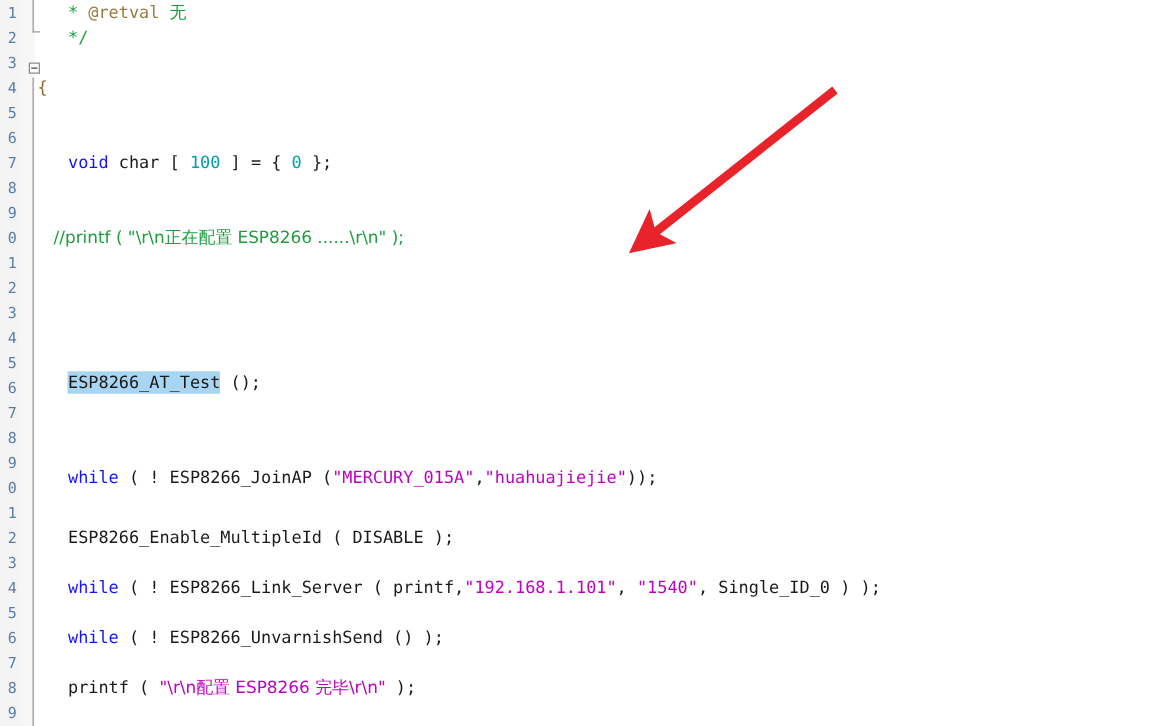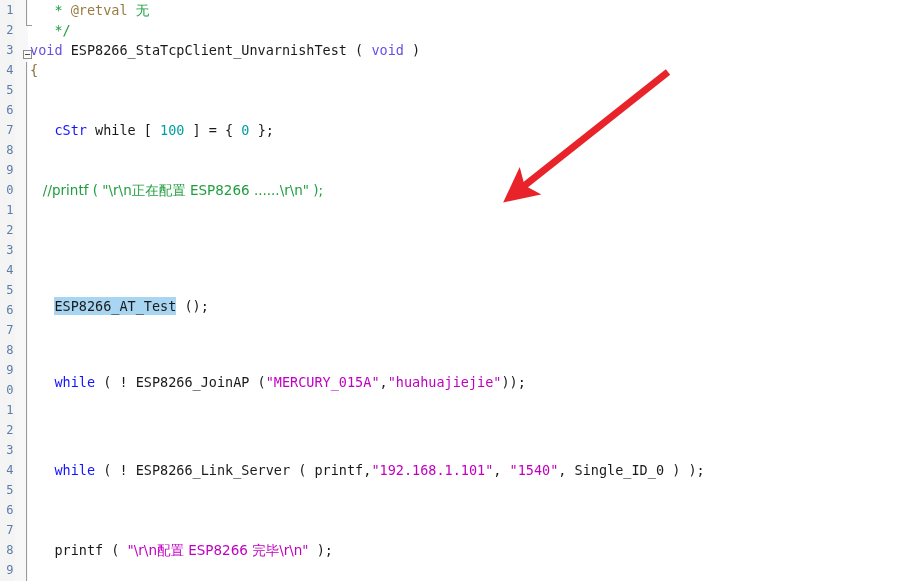--- a/index.html
+++ b/index.html
@@ -196,28 +196,27 @@
     <div class="fold-box"></div>
     <div class="fold-line fold-line-body"></div>
   </div>
 
   <div id="code">
 
     <div class="code-line" style="top:0px"><span class="cmt">   * </span><span class="cmt-tag">@retval </span><span class="cmt cjk">无</span></div>
 
     <div class="code-line" style="top:20px"><span class="cmt">   */</span></div>
 
-    <div class="code-line" style="top:40px"><span class="kw2">void</span><span class="plain"> ESP8266_StaTcpClient_UnvarnishTest ( </span><span class="kw2">void</span><span class="plain"> )</span></div>
 
     <div class="code-line" style="top:60px"><span class="brace">{</span></div>
 
 
     <div class="code-line" style="top:100px"></div>
 
-    <div class="code-line" style="top:120px"><span class="kw">   cStr</span><span class="plain"> while [ </span><span class="num">100</span><span class="plain"> ] = { </span><span class="num">0</span><span class="plain"> };</span></div>
+    <div class="code-line" style="top:120px"><span class="kw">   void</span><span class="plain"> char [ </span><span class="num">100</span><span class="plain"> ] = { </span><span class="num">0</span><span class="plain"> };</span></div>
 
     <div class="code-line" style="top:140px"></div>
     <div class="code-line" style="top:160px"></div>
 
     <div class="code-line" style="top:180px"><span class="cmt cjk">   //printf ( "\r\n正在配置 ESP8266 ......\r\n" );</span></div>
 
     <div class="code-line" style="top:200px"></div>
     <div class="code-line" style="top:220px"></div>
     <div class="code-line" style="top:240px"></div>
 
@@ -228,27 +227,29 @@
 
     <div class="code-line" style="top:320px"></div>
 
 
     <div class="code-line" style="top:360px"></div>
 
     <div class="code-line" style="top:372px"><span class="kw">   while</span><span class="plain"> ( ! ESP8266_JoinAP (</span><span class="str">"MERCURY_015A"</span><span class="plain">,</span><span class="str">"huahuajiejie"</span><span class="plain">));</span></div>
 
     <div class="code-line" style="top:400px"></div>
 
+    <div class="code-line" style="top:420px"><span class="plain">   ESP8266_Enable_MultipleId ( DISABLE );</span></div>
 
     <div class="code-line" style="top:440px"></div>
 
     <div class="code-line" style="top:460px"><span class="kw">   while</span><span class="plain"> ( ! ESP8266_Link_Server ( printf,</span><span class="str">"192.168.1.101"</span><span class="plain">, </span><span class="str">"1540"</span><span class="plain">, Single_ID_0 ) );</span></div>
 
     <div class="code-line" style="top:480px"></div>
 
+    <div class="code-line" style="top:500px"><span class="kw">   while</span><span class="plain"> ( ! ESP8266_UnvarnishSend () );</span></div>
 
     <div class="code-line" style="top:520px"></div>
 
     <div class="code-line" style="top:540px"><span class="plain">   printf ( </span><span class="str cjk">"\r\n配置 ESP8266 完毕\r\n"</span><span class="plain"> );</span></div>
 
     <div class="code-line" style="top:560px"></div>
   </div>
 
   <svg id="arrow-layer" viewBox="0 0 921 581">
     <defs>

